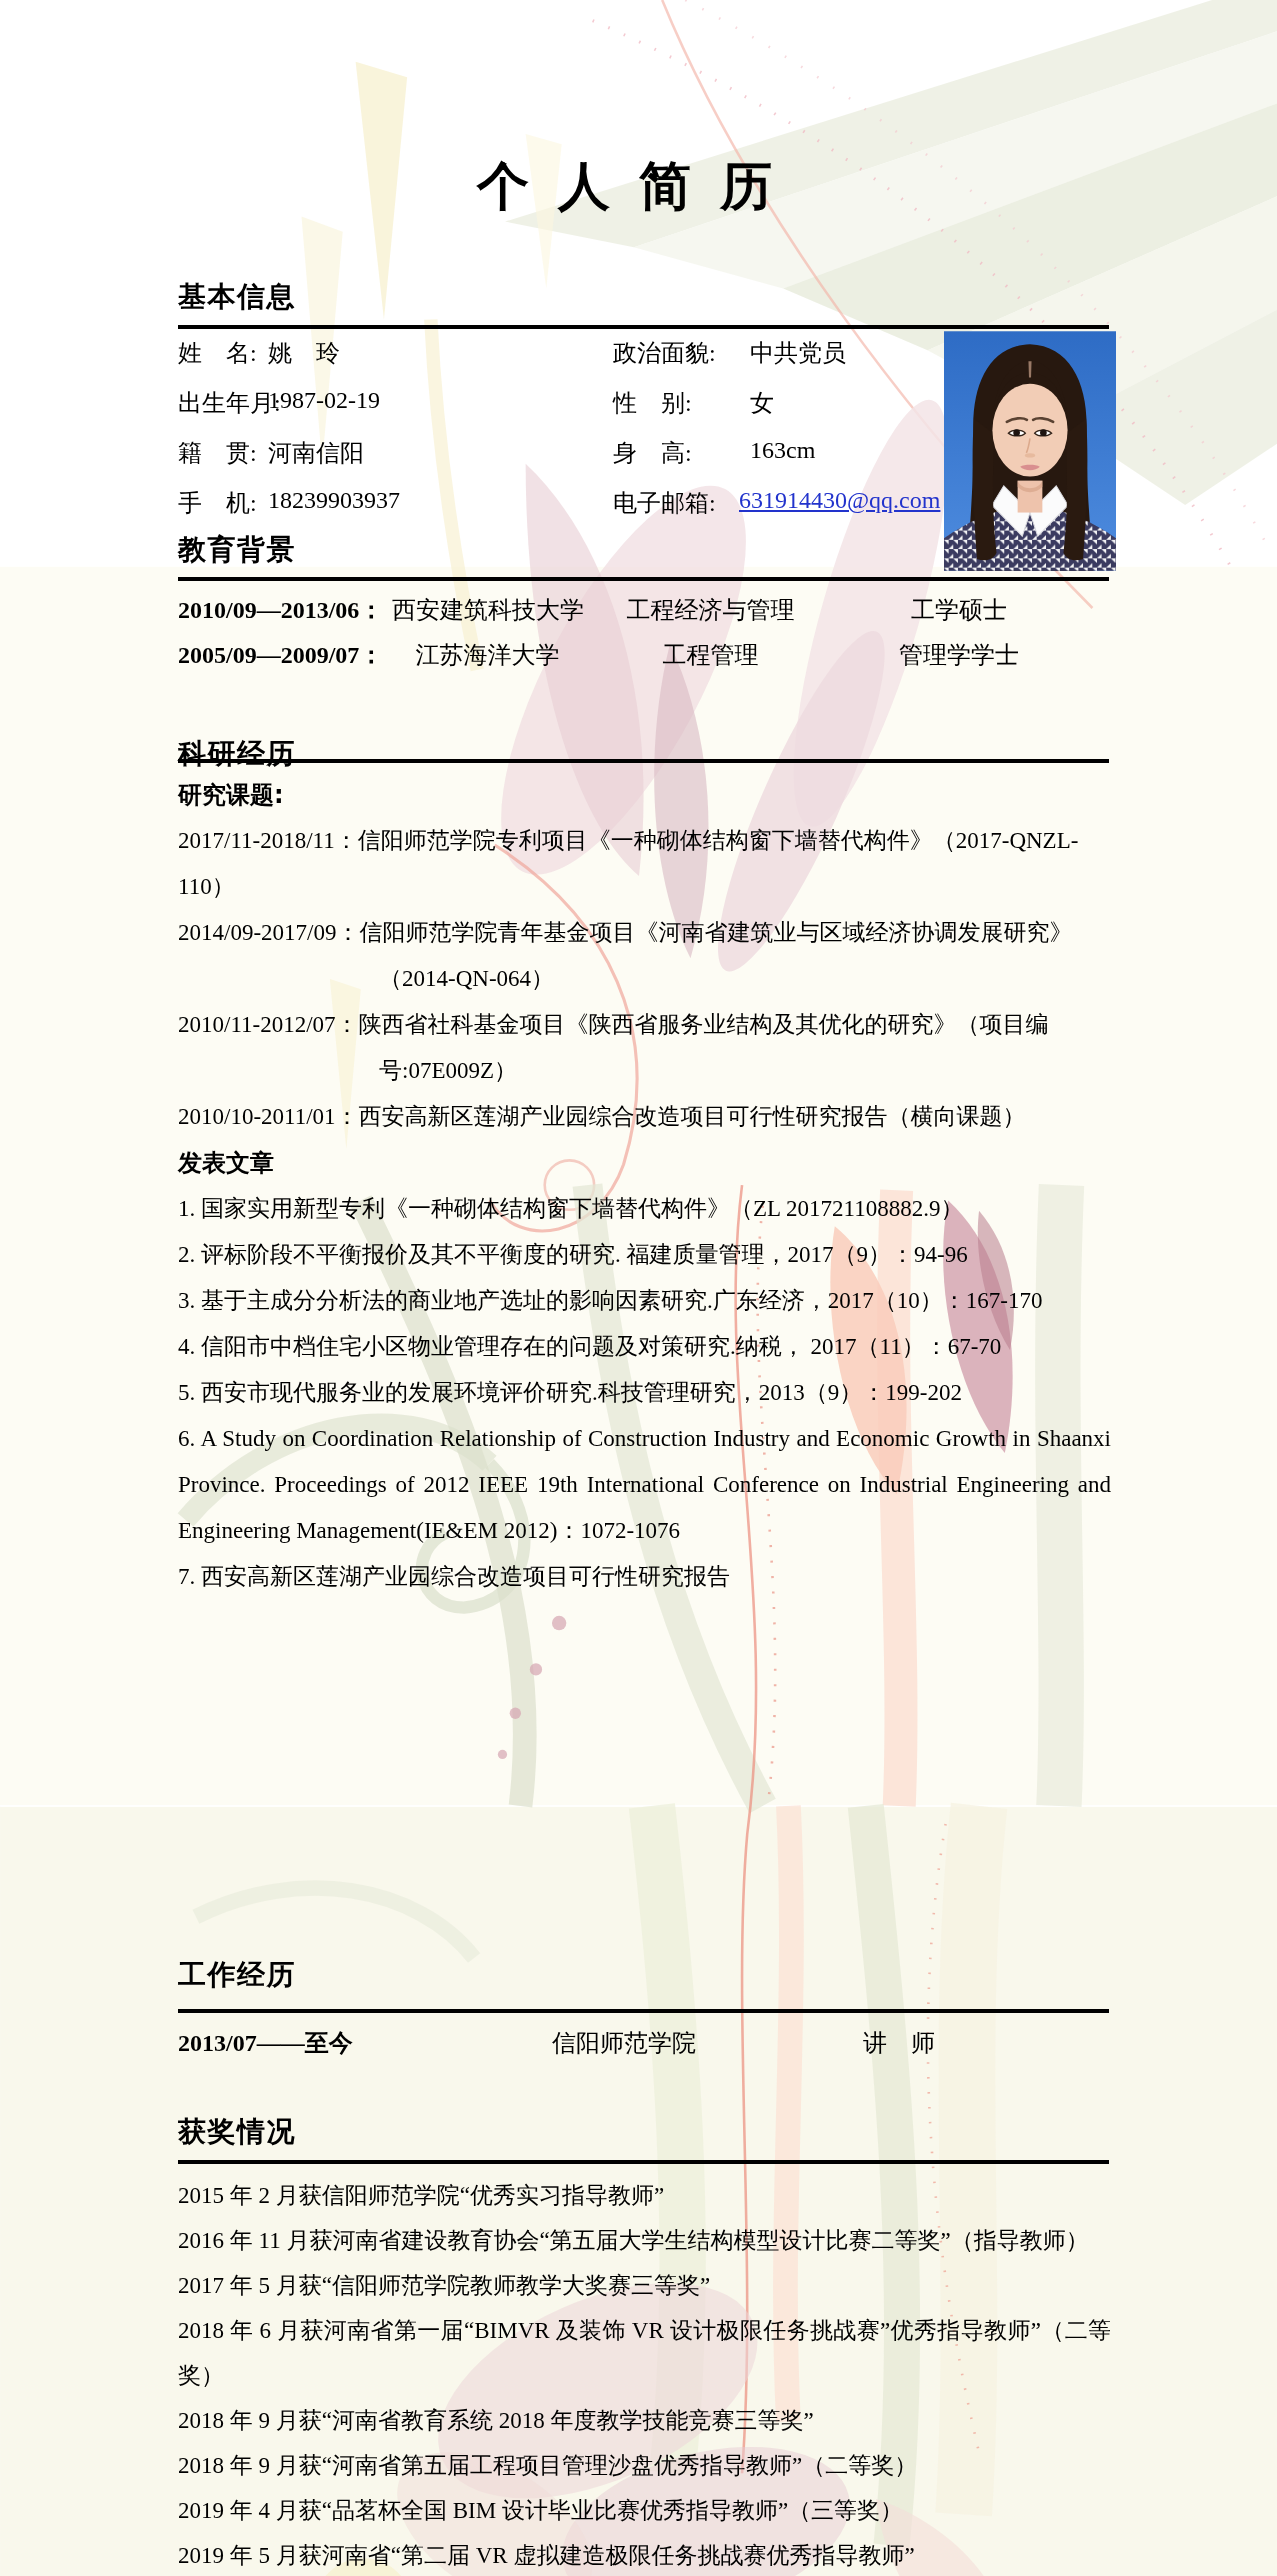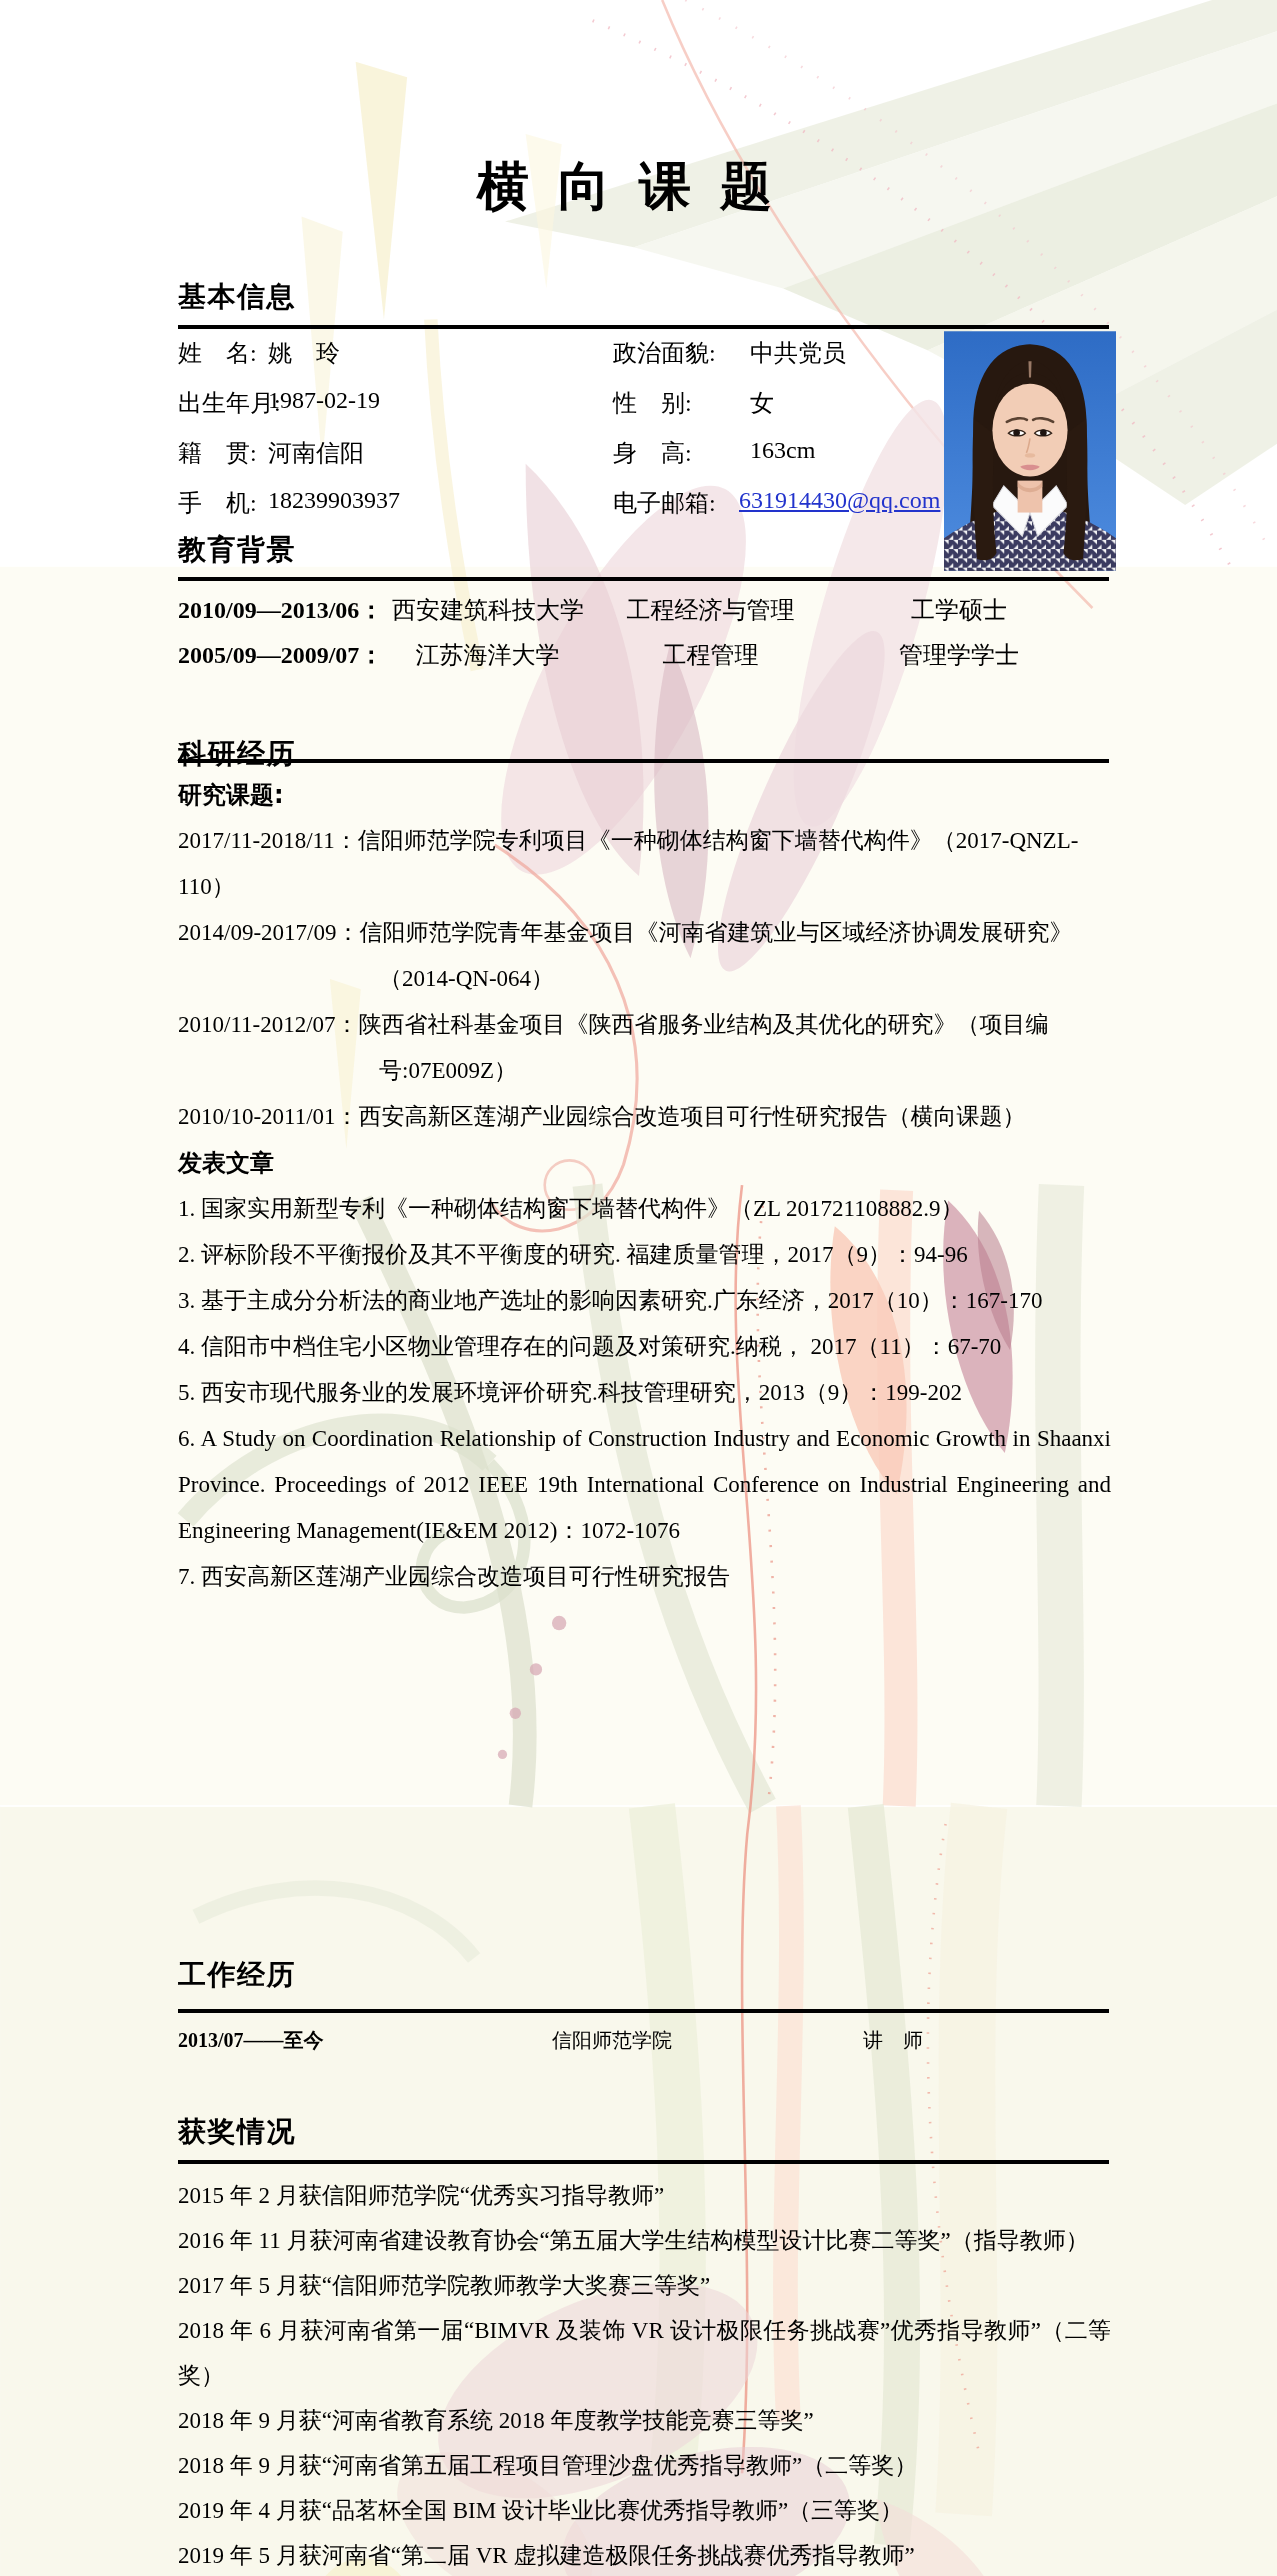--- a/index.html
+++ b/index.html
@@ -37,21 +37,21 @@
   .e-degree{left:719px;width:124px;text-align:center;font-family:Liberation Mono, monospace;}
 
   
   .research{left:178px;top:772px;width:933px;font-size:23px;}
   .research .ln{line-height:46px;min-height:46px;}
   .sub-label{font:bold 24px/46px "DejaVu Sans","Liberation Sans",sans-serif;}
   .indent{padding-left:201px;}
   .just{text-align:justify;}
 
   
-  .w-row{left:178px;top:2027px;width:933px;height:31px;font-size:20px;}
+  .w-row{left:178px;top:2027px;width:933px;height:31px;font-size:24px;}
   .w-row span{position:absolute;top:0;white-space:nowrap;}
   .w-date{left:0;font-weight:bold;}
   .w-org{left:374px;}
   .w-title{left:685px;}
 
   
   .awards{left:178px;top:2173px;width:933px;font-size:23px;}
   .awards .aw{line-height:45px;text-align:justify;}
 </style>
 </head>
@@ -169,21 +169,21 @@
     <g fill="#eec2c6" opacity=".8">
       <circle cx="470" cy="6380" r="9"></circle>
         <circle cx="480" cy="6440" r="9"></circle>
         <circle cx="492" cy="6500" r="9"></circle>
       <circle cx="505" cy="6560" r="9"></circle>
         <circle cx="520" cy="6620" r="9"></circle>
     </g>
     <path d="M200,6550 L260,7014 L330,6600 Z" fill="#f7f2d2" opacity=".5"></path>
   </svg>
 
-  <div class="layer doc-title">横向课题</div>
+  <div class="layer doc-title">个人简历</div>
 
   <div class="layer sec-h" style="top:282px">基本信息</div>
   <div class="layer rule" style="top:325px"></div>
 
   <div class="layer b-row" style="top:337px">
     <span class="b-l">姓　名:</span>
     <span class="b-lv">姚　玲</span>
     <span class="b-rl">政治面貌:</span>
     <span class="b-rv">中共党员</span>
   </div>

